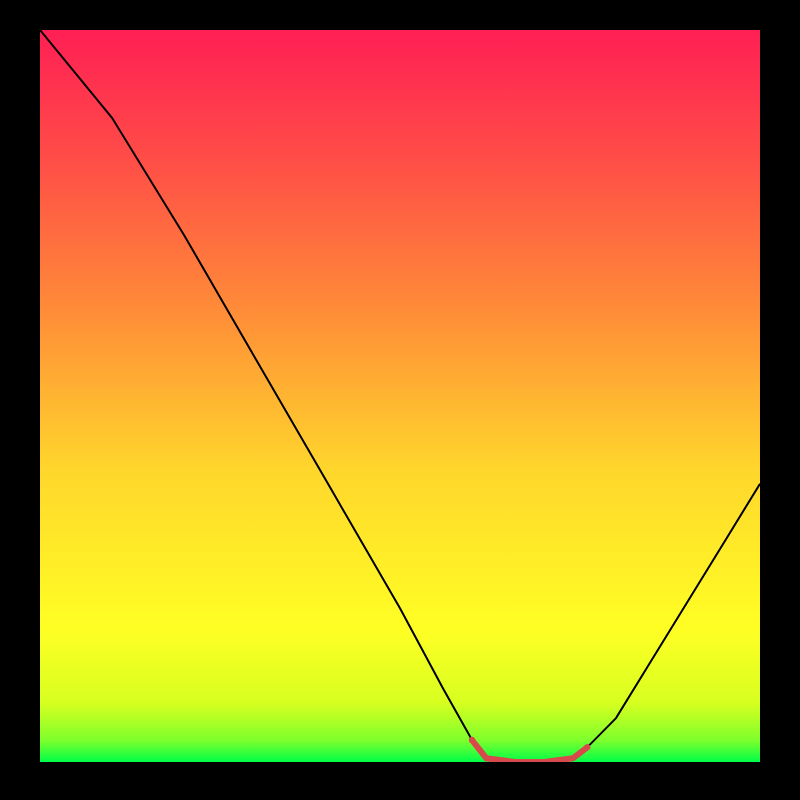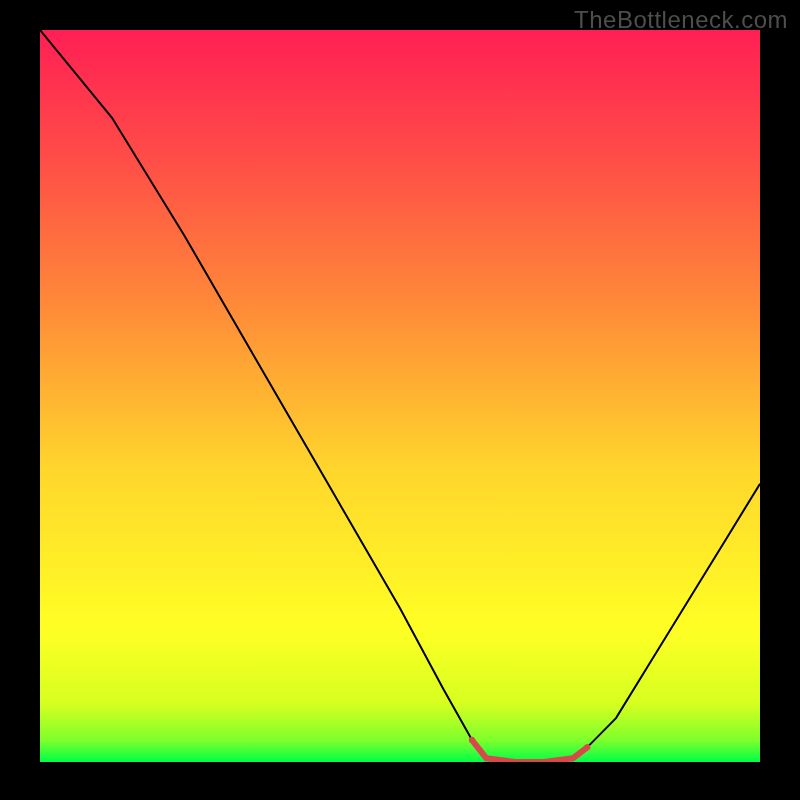--- a/index.html
+++ b/index.html
@@ -39,21 +39,20 @@
     display: block;
     width: 720px;
     height: 732px;
   }
 </style>
 </head>
 <body>
 
 <div class="frame">
 
-  <div class="watermark">TheBottleneck.com</div>
 
   <div class="plot-area">
     <svg class="plot-svg" viewBox="0 0 720 732" preserveAspectRatio="none">
       <defs>
         <linearGradient id="bg-grad" x1="0" y1="1" x2="0" y2="0">
             <stop offset="0.0%" stop-color="#00ff47"></stop>
             <stop offset="3.0%" stop-color="#7fff2c"></stop>
             <stop offset="8.0%" stop-color="#d6ff20"></stop>
             <stop offset="18.0%" stop-color="#ffff24"></stop>
             <stop offset="40.0%" stop-color="#ffd62c"></stop>

